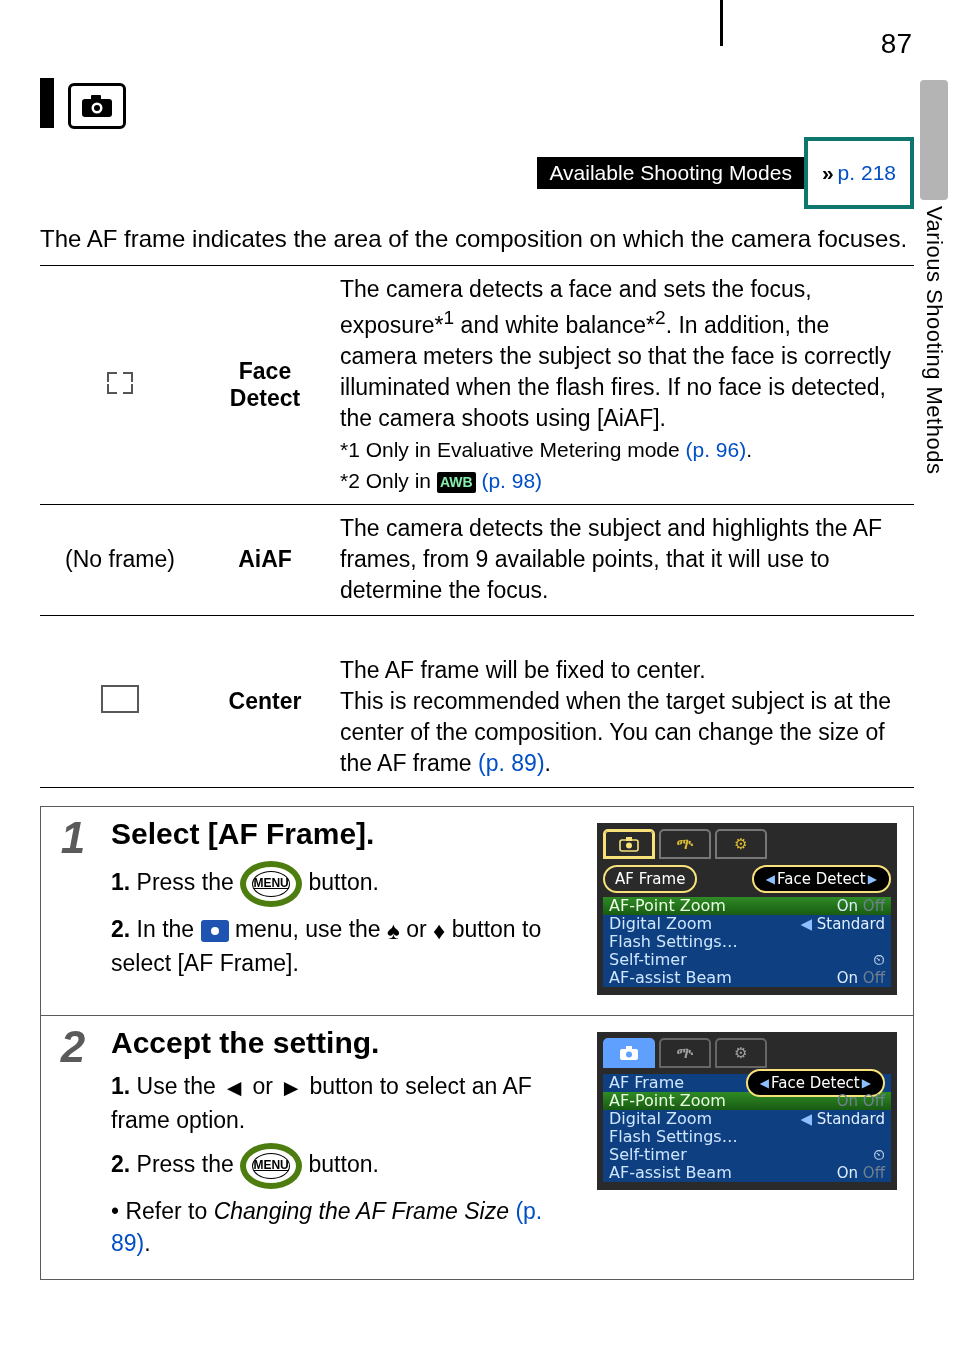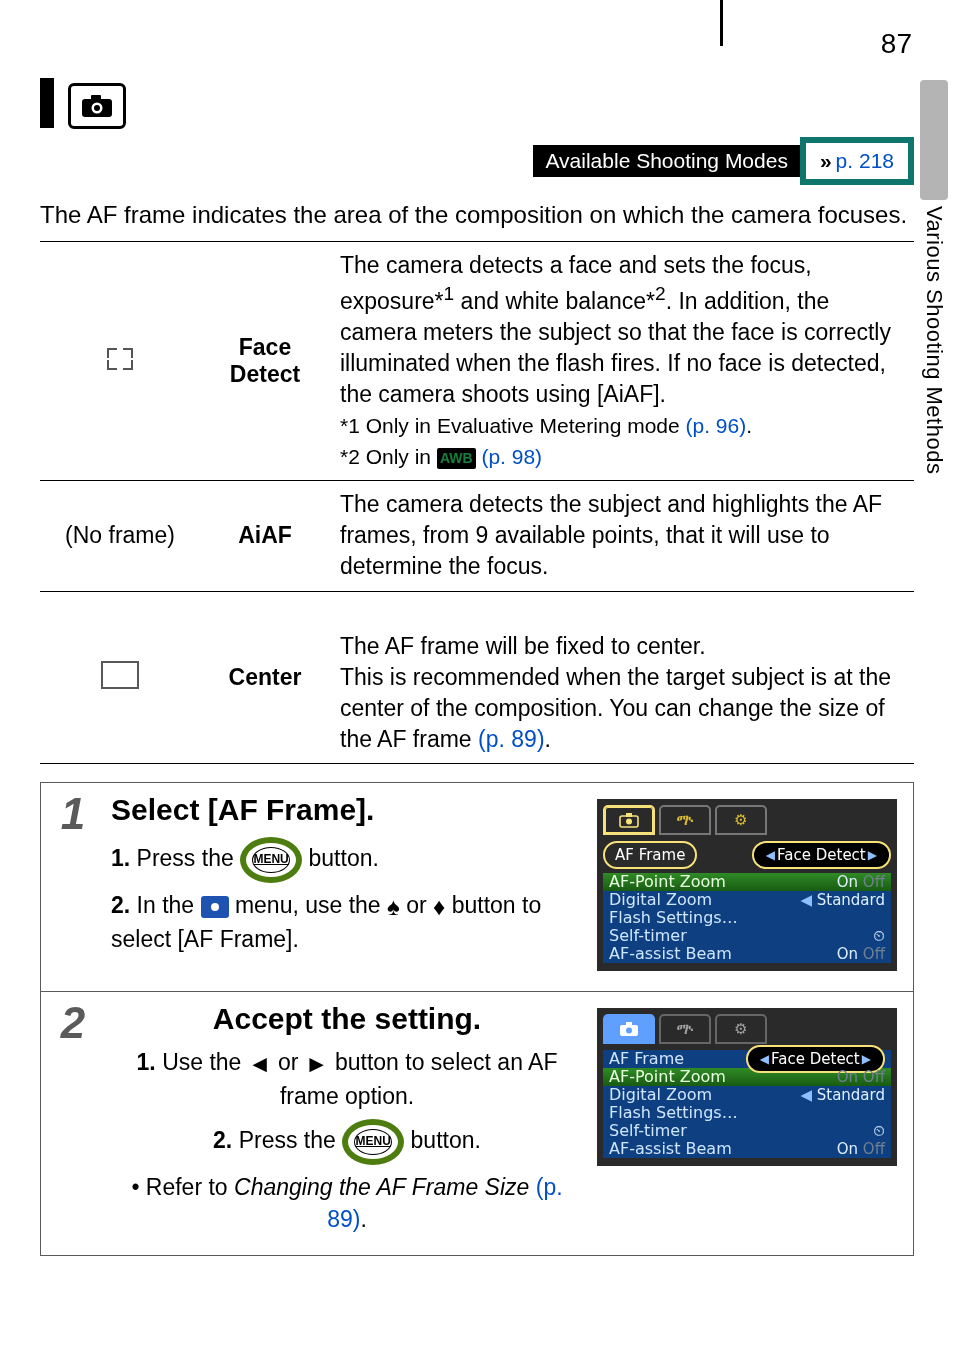--- a/index.html
+++ b/index.html
@@ -91,23 +91,23 @@
     gap: 0;
     margin: 6px 0 14px 0;
   }
   .mode-label {
     background: #000;
     color: #fff;
     font-size: 21px;
     padding: 4px 12px;
   }
   .mode-link {
-    border: 6px solid #0f766e;
+    border: 4px solid #0f766e;
     font-size: 21px;
-    padding: 6px 14px;
+    padding: 20px 14px;
     color: #004fc5;
   }
   .mode-link .chev {
     color: #000;
     font-weight: 700;
     margin-right: 4px;
   }
 
   .intro {
     font-size: 24px;
@@ -206,21 +206,21 @@
     border-radius: 3px;
     vertical-align: middle;
   }
   .rec-icon .dot {
     width: 8px; height: 8px; background: #fff; border-radius: 50%;
   }
   .awbicon {
     display: inline-block;
     padding: 1px 3px;
     background: #000;
-    color: #15803d;
+    color: #86efac;
     font-size: 14px;
     font-weight: 700;
     border-radius: 2px;
     vertical-align: middle;
   }
   .arrow { font-weight: 900; font-size: 24px; vertical-align: middle; }
 
   .lcd-wrap {
     width: 300px;
     padding: 8px 6px 6px 6px;
@@ -400,21 +400,21 @@
             </div>
           </div>
         </div>
       </div>
     </div>
 
     <div class="row">
       <div class="num">2</div>
       <div class="content">
         <div style="display:flex; gap:8px;">
-          <div style="flex:1;text-align:center;">
+          <div style="flex:1;">
             <h2>Accept the setting.</h2>
             <ol>
               <li>
                 <span class="n">1.</span>
                 <span>Use the </span><span class="arrow">◄</span> or <span class="arrow">►</span><span> button to select an AF frame option.</span>
               </li>
               <li>
                 <span class="n">2.</span>
                 <span>Press the </span><span class="btn-ellipse">
                     <span>MENU</span>

